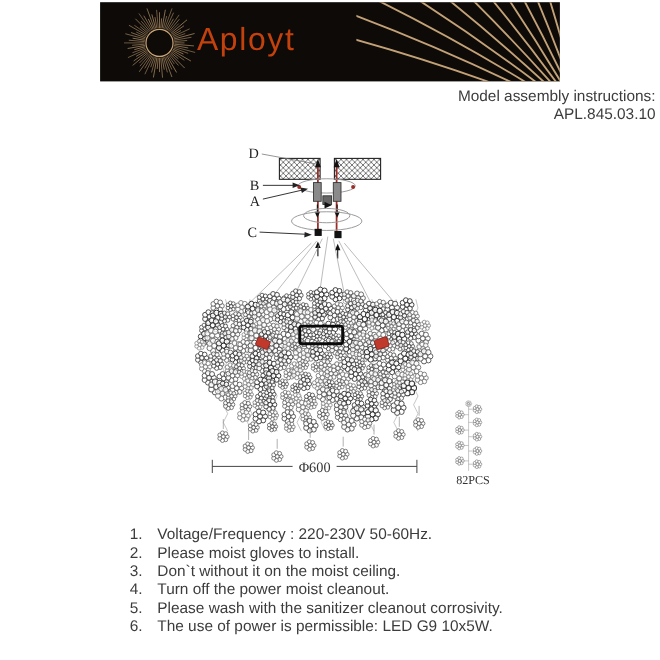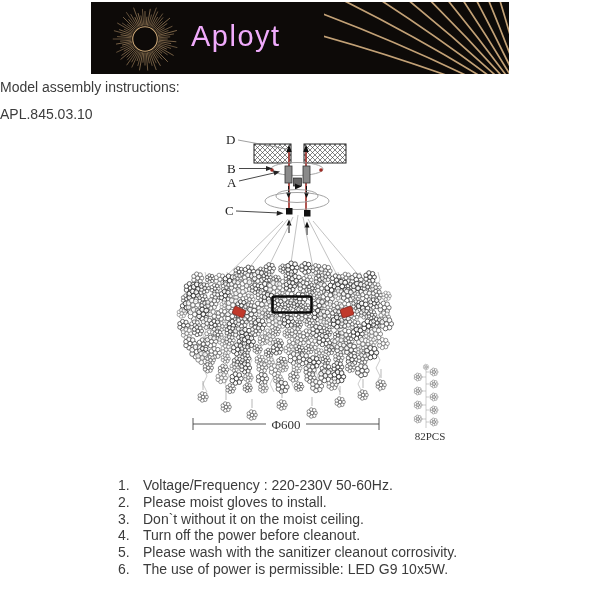--- a/index.html
+++ b/index.html
@@ -7,32 +7,32 @@
     width:600px;height:600px;position:relative;background:#ffffff;
     font-family:"Liberation Sans", sans-serif;overflow:hidden;
   }
   
   .banner{
     position:absolute;left:91px;top:2px;width:418px;height:72px;
     background:#0d0a08;overflow:hidden;
   }
   .banner .burst{position:absolute;left:16px;top:-1px;}
   .brand{
-    position:absolute;left:100px;top:18px;
+    position:absolute;left:88px;top:18px;
     font-size:29px;font-weight:300;letter-spacing:1.5px;
-    color:#f0abfc;
+    color:#c2410c;
   }
   .fan{position:absolute;right:0;top:0;}
   
   .titles{
-    position:absolute;left:0;top:80px;width:596px;text-align:left;
+    position:absolute;left:0;top:80px;width:596px;text-align:right;
     color:#3c3c3c;
   }
   .titles .t1{font-size:14px;line-height:15px;}
-  .titles .t2{font-size:14px;line-height:15px;margin-top:12px;}
+  .titles .t2{font-size:14px;line-height:15px;margin-top:1px;}
   
   svg.diagram{position:absolute;left:0;top:0;}
   text.lbl{font-family:"Liberation Serif", serif;font-size:13px;fill:#222;}
   text.dim{font-family:"Liberation Serif", serif;font-size:13px;fill:#333;}
   text.pcs{font-family:"Liberation Serif", serif;font-size:11px;fill:#333;}
   
   .instructions{
     position:absolute;left:118px;top:477px;width:420px;
     color:#3c3c3c;font-size:14px;line-height:16.8px;
     list-style:none;margin:0;padding:0;
@@ -554,21 +554,21 @@
   <li>
     <span class="num">2.</span>
     <span class="txt">Please moist gloves to install.</span>
   </li>
   <li>
     <span class="num">3.</span>
     <span class="txt">Don`t without it on the moist ceiling.</span>
   </li>
   <li>
     <span class="num">4.</span>
-    <span class="txt">Turn off the power before cleanout.</span>
+    <span class="txt">Turn off the power moist cleanout.</span>
   </li>
   <li>
     <span class="num">5.</span>
     <span class="txt">Please wash with the sanitizer cleanout corrosivity.</span>
   </li>
   <li>
     <span class="num">6.</span>
     <span class="txt">The use of power is permissible: LED G9 10x5W.</span>
   </li>
 </ol>

